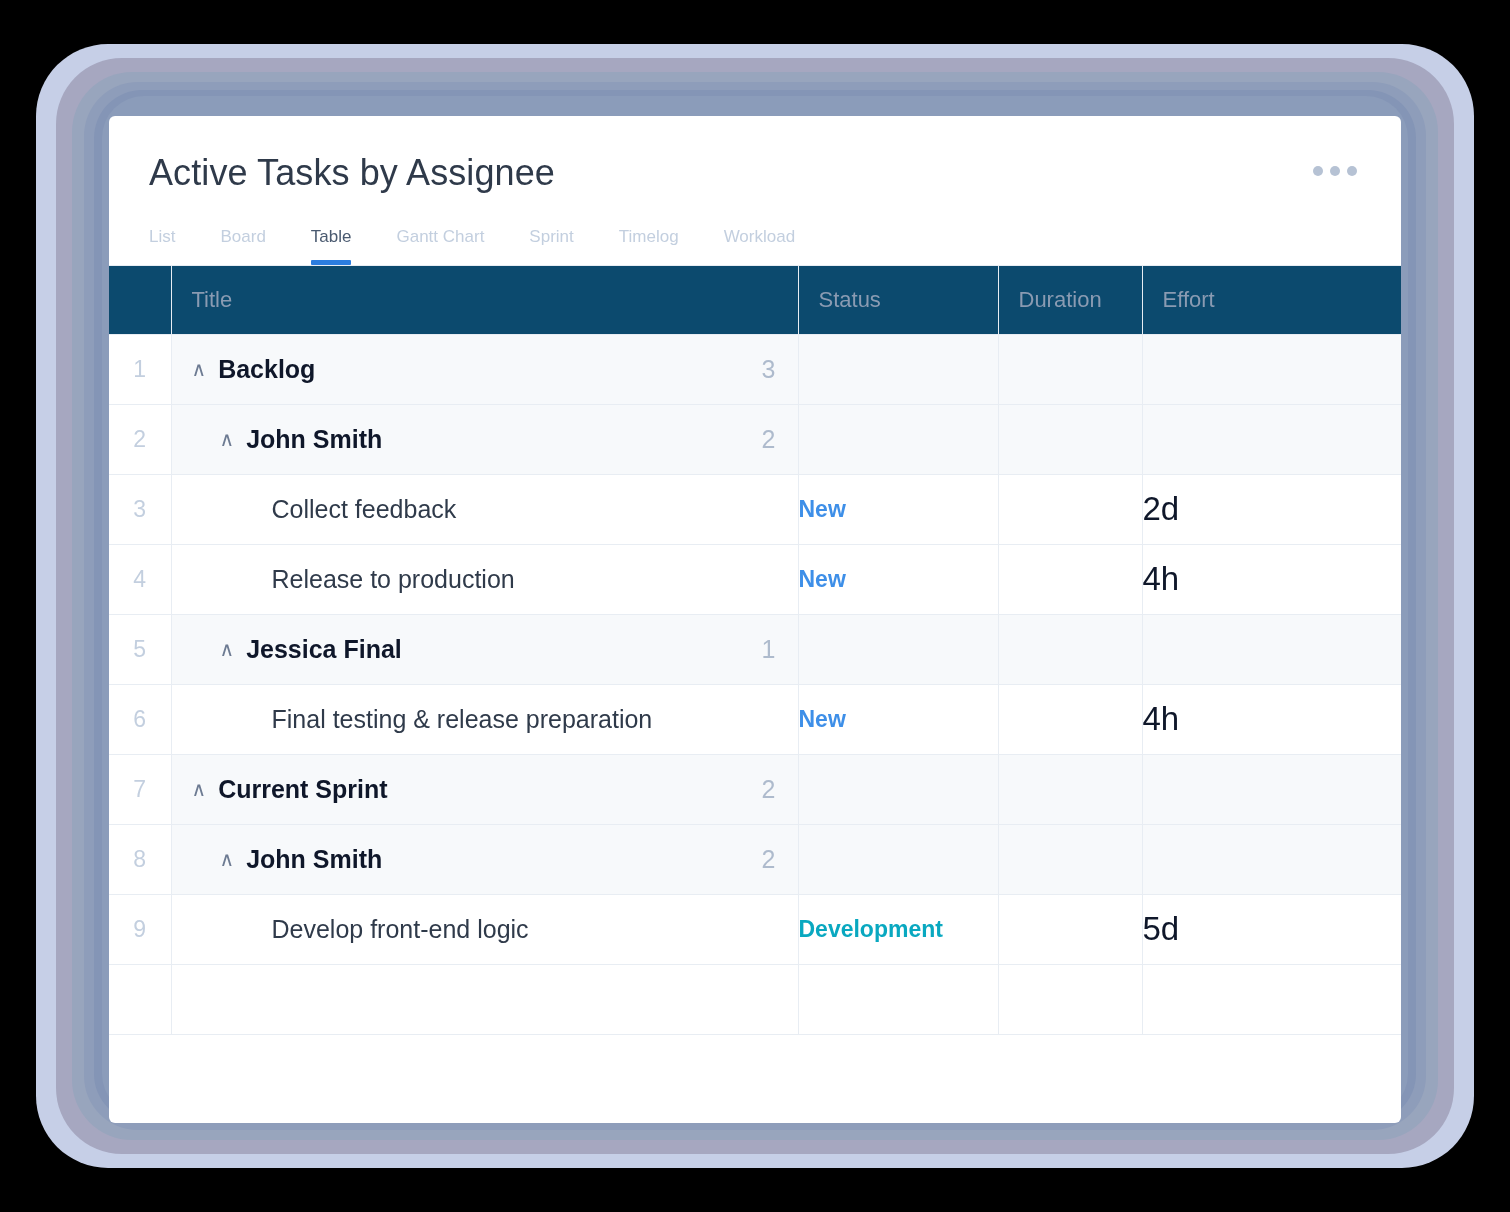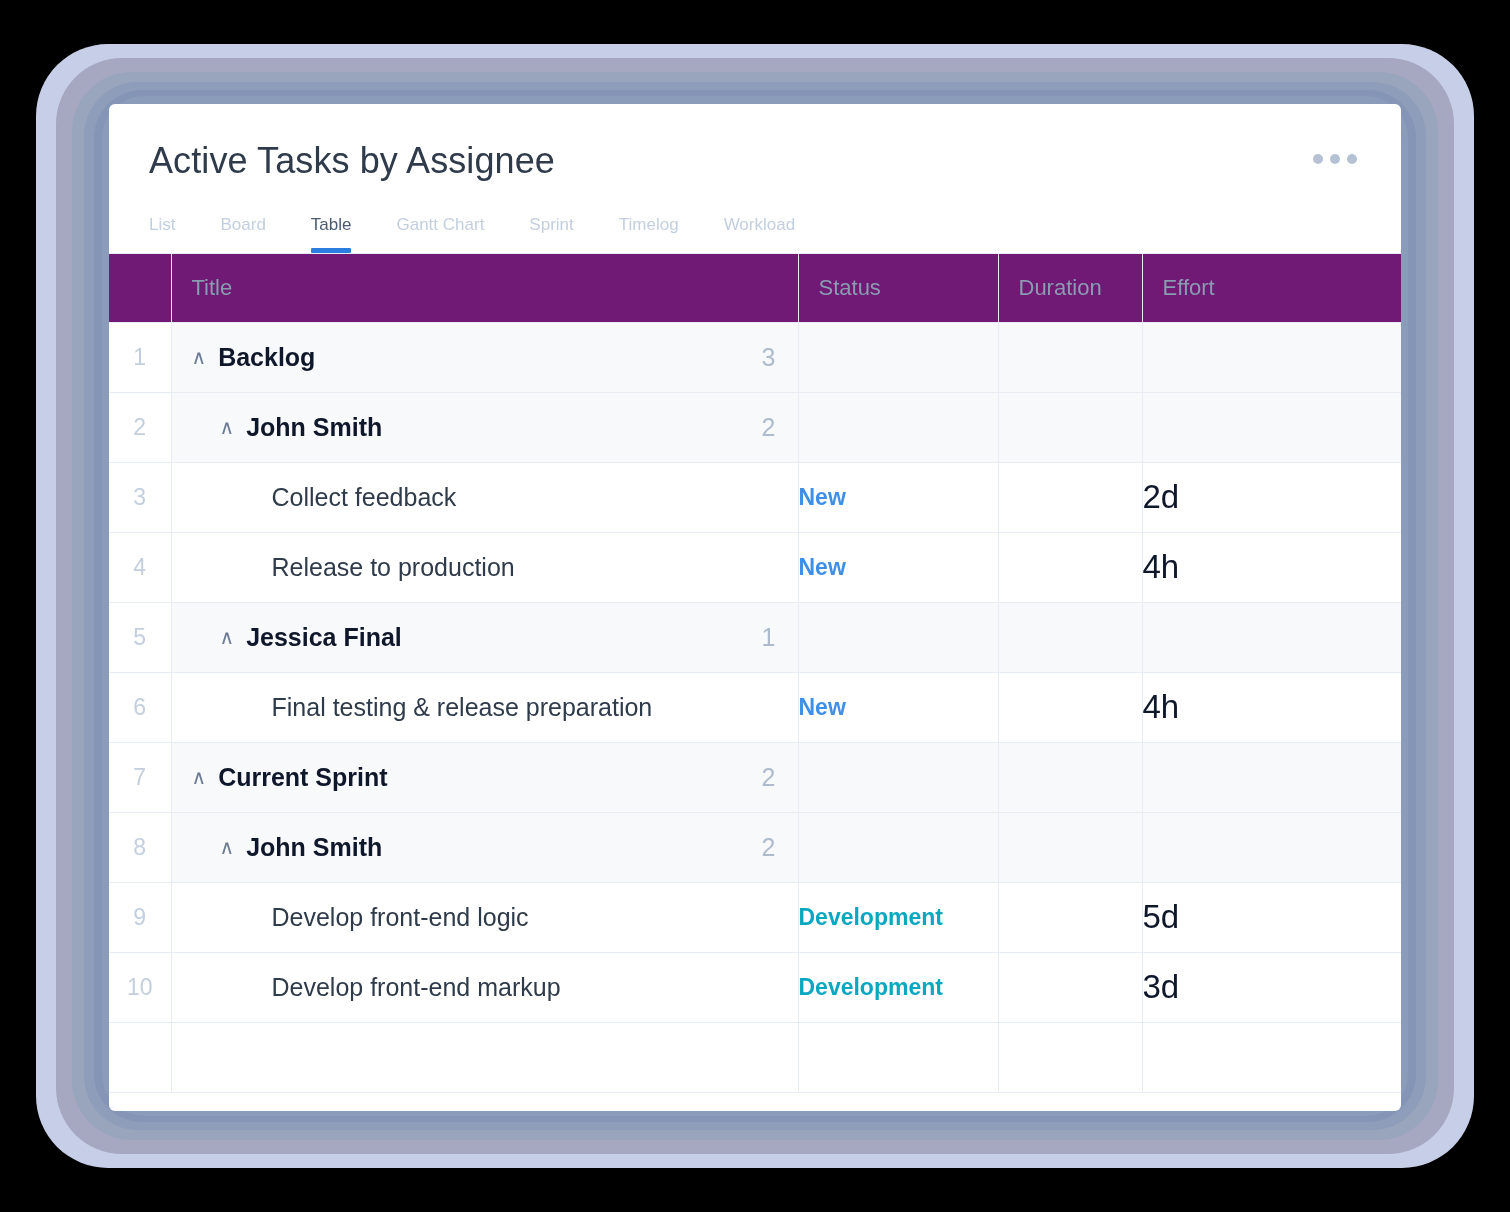--- a/index.html
+++ b/index.html
@@ -30,21 +30,21 @@
   .fl2 { left: 56px;  top: 58px;  right: 56px;  bottom: 58px;  background: #a6a7c0; border-radius: 66px; }
   .fl3 { left: 72px;  top: 72px;  right: 72px;  bottom: 72px;  background: #98a5bd; border-radius: 60px; }
   .fl4 { left: 84px;  top: 82px;  right: 84px;  bottom: 82px;  background: #8e9dba; border-radius: 54px; }
   .fl5 { left: 94px;  top: 90px;  right: 94px;  bottom: 90px;  background: #8495b6; border-radius: 48px; }
   .fl6 { left: 102px; top: 96px;  right: 102px; bottom: 96px;  background: #8b9cba; border-radius: 42px; }
 
   
   #card {
     position: absolute;
     left: 109px;
-    top: 104px;
+    top: 116px;
     width: 1292px;
     height: 1007px;
     background: #ffffff;
     border-radius: 6px;
     overflow: hidden;
   }
 
   
   .card-header {
     position: relative;
@@ -127,21 +127,21 @@
     vertical-align: middle;
     box-sizing: border-box;
   }
   .tbl th:last-child, .tbl td:last-child { border-right: none; }
 
   .tbl thead th {
     font-weight: 400;
     font-size: 22px;
     color: #8a9bb2;
     text-align: left;
-    background: #701a75;
+    background: #0c4a6e;
     height: 68px;
   }
   .tbl thead th.h-num { border-right: 1px solid #e8edf3; }
   .th-pad { padding-left: 20px; }
 
   .row-num {
     text-align: center;
     font-size: 23px;
     color: #c3cfdf;
     background: #ffffff;
@@ -352,31 +352,20 @@
             <td class="row-num">9</td>
             <td class="cell-title">
               <div class="title-inner">
                 <span class="title-text">Develop front-end logic</span>
               </div>
             </td>
             <td class="cell-status st-dev">Development</td>
             <td class="cell-dur"></td>
             <td class="cell-eff">5d</td>
           </tr>
-          <tr class="lvl2">
-            <td class="row-num">10</td>
-            <td class="cell-title">
-              <div class="title-inner">
-                <span class="title-text">Develop front-end markup</span>
-              </div>
-            </td>
-            <td class="cell-status st-dev">Development</td>
-            <td class="cell-dur"></td>
-            <td class="cell-eff">3d</td>
-          </tr>
           <tr class="blank lvl2">
             <td class="row-num"></td>
             <td class="cell-title">
               <div class="title-inner">
                 <span class="title-text"></span>
               </div>
             </td>
             <td class="cell-status"></td>
             <td class="cell-dur"></td>
             <td class="cell-eff"></td>

